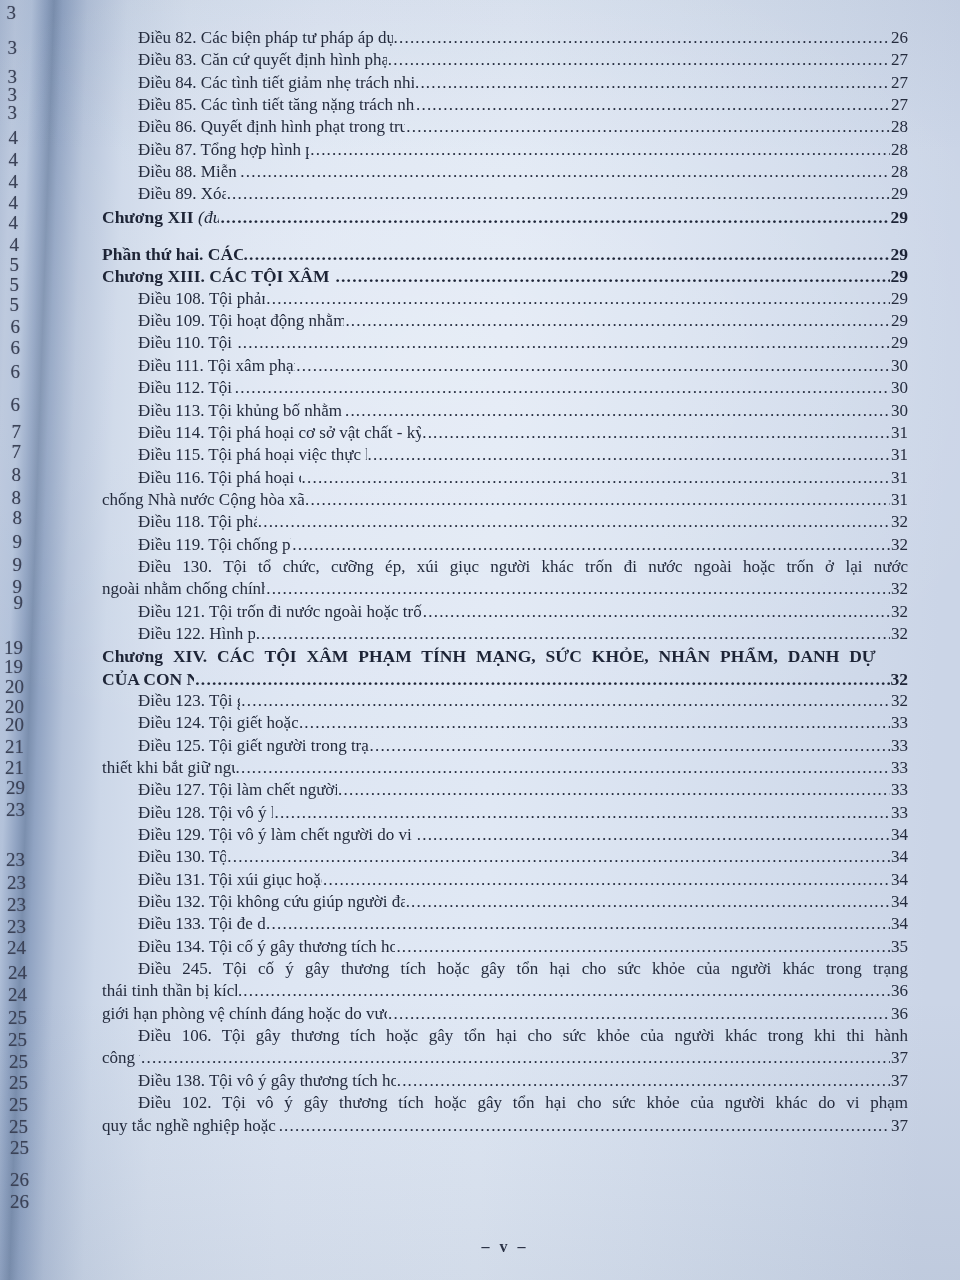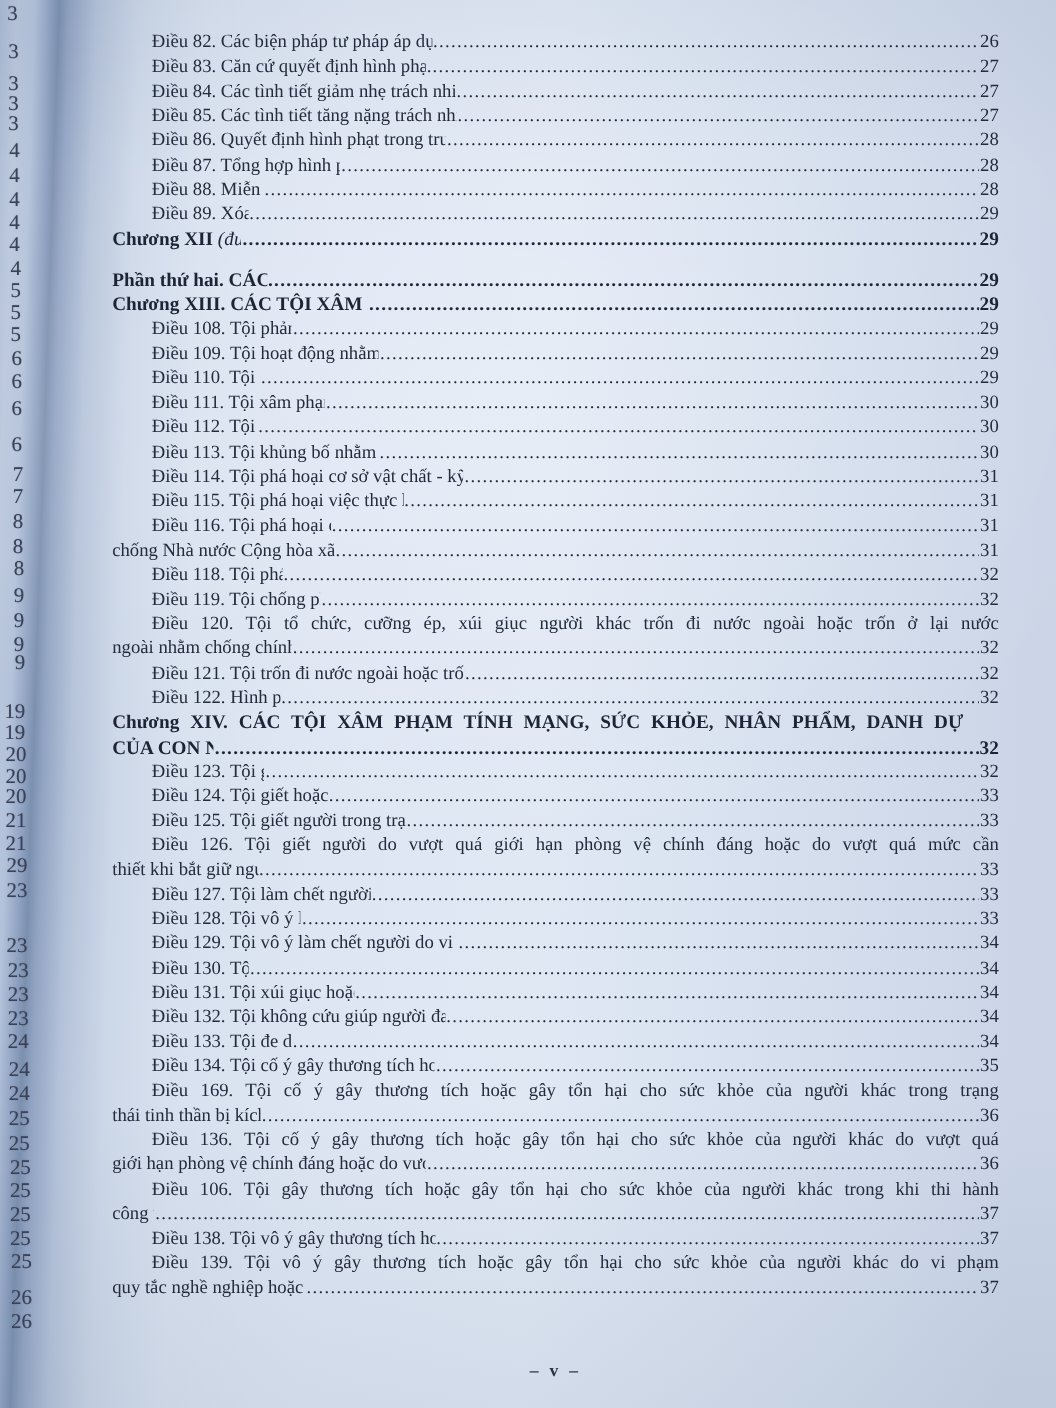--- a/index.html
+++ b/index.html
@@ -216,21 +216,21 @@
         <div class="row entry">
           <span class="ttl">Điều 118. Tội phá rối an ninh</span>
           <span class="lead"></span>
           <span class="pg">32</span>
         </div>
         <div class="row entry">
           <span class="ttl">Điều 119. Tội chống phá cơ sở giam giữ</span>
           <span class="lead"></span>
           <span class="pg">32</span>
         </div>
-        <div class="row head"><span class="ttl">Điều 120. Tội tổ chức, cưỡng ép, xúi giục người khác trốn đi nước ngoài hoặc trốn ở lại nước</span></div>
+        <div class="row head"><span class="ttl">Điều 130. Tội tổ chức, cưỡng ép, xúi giục người khác trốn đi nước ngoài hoặc trốn ở lại nước</span></div>
         <div class="row cont">
           <span class="ttl">ngoài nhằm chống chính quyền nhân dân</span>
           <span class="lead"></span>
           <span class="pg">32</span>
         </div>
         <div class="row entry">
           <span class="ttl">Điều 121. Tội trốn đi nước ngoài hoặc trốn ở lại nước ngoài nhằm chống chính quyền nhân dân</span>
           <span class="lead"></span>
           <span class="pg">32</span>
         </div>
@@ -253,21 +253,20 @@
         <div class="row entry">
           <span class="ttl">Điều 124. Tội giết hoặc vứt bỏ con mới đẻ</span>
           <span class="lead"></span>
           <span class="pg">33</span>
         </div>
         <div class="row entry">
           <span class="ttl">Điều 125. Tội giết người trong trạng thái tinh thần bị kích động mạnh</span>
           <span class="lead"></span>
           <span class="pg">33</span>
         </div>
-        <div class="row head"><span class="ttl">Điều 126. Tội giết người do vượt quá giới hạn phòng vệ chính đáng hoặc do vượt quá mức cần</span></div>
         <div class="row cont">
           <span class="ttl">thiết khi bắt giữ người phạm tội</span>
           <span class="lead"></span>
           <span class="pg">33</span>
         </div>
         <div class="row entry">
           <span class="ttl">Điều 127. Tội làm chết người trong khi thi hành công vụ</span>
           <span class="lead"></span>
           <span class="pg">33</span>
         </div>
@@ -299,44 +298,43 @@
         <div class="row entry">
           <span class="ttl">Điều 133. Tội đe dọa giết người</span>
           <span class="lead"></span>
           <span class="pg">34</span>
         </div>
         <div class="row entry">
           <span class="ttl">Điều 134. Tội cố ý gây thương tích hoặc gây tổn hại cho sức khỏe của người khác</span>
           <span class="lead"></span>
           <span class="pg">35</span>
         </div>
-        <div class="row head"><span class="ttl">Điều 169. Tội cố ý gây thương tích hoặc gây tổn hại cho sức khỏe của người khác trong trạng</span></div>
+        <div class="row head"><span class="ttl">Điều 245. Tội cố ý gây thương tích hoặc gây tổn hại cho sức khỏe của người khác trong trạng</span></div>
         <div class="row cont">
           <span class="ttl">thái tinh thần bị kích động mạnh</span>
           <span class="lead"></span>
           <span class="pg">36</span>
         </div>
-        <div class="row head"><span class="ttl">Điều 136. Tội cố ý gây thương tích hoặc gây tổn hại cho sức khỏe của người khác do vượt quá</span></div>
         <div class="row cont">
           <span class="ttl">giới hạn phòng vệ chính đáng hoặc do vượt quá mức cần thiết khi bắt giữ người phạm tội</span>
           <span class="lead"></span>
           <span class="pg">36</span>
         </div>
         <div class="row head"><span class="ttl">Điều 106. Tội gây thương tích hoặc gây tổn hại cho sức khỏe của người khác trong khi thi hành</span></div>
         <div class="row cont">
           <span class="ttl">công vụ</span>
           <span class="lead"></span>
           <span class="pg">37</span>
         </div>
         <div class="row entry">
           <span class="ttl">Điều 138. Tội vô ý gây thương tích hoặc gây tổn hại cho sức khỏe của người khác</span>
           <span class="lead"></span>
           <span class="pg">37</span>
         </div>
-        <div class="row head"><span class="ttl">Điều 139. Tội vô ý gây thương tích hoặc gây tổn hại cho sức khỏe của người khác do vi phạm</span></div>
+        <div class="row head"><span class="ttl">Điều 102. Tội vô ý gây thương tích hoặc gây tổn hại cho sức khỏe của người khác do vi phạm</span></div>
         <div class="row cont">
           <span class="ttl">quy tắc nghề nghiệp hoặc quy tắc hành chính</span>
           <span class="lead"></span>
           <span class="pg">37</span>
         </div>
       </div>
   </div>
   <div class="footer">– v –</div>
 </div>
 

